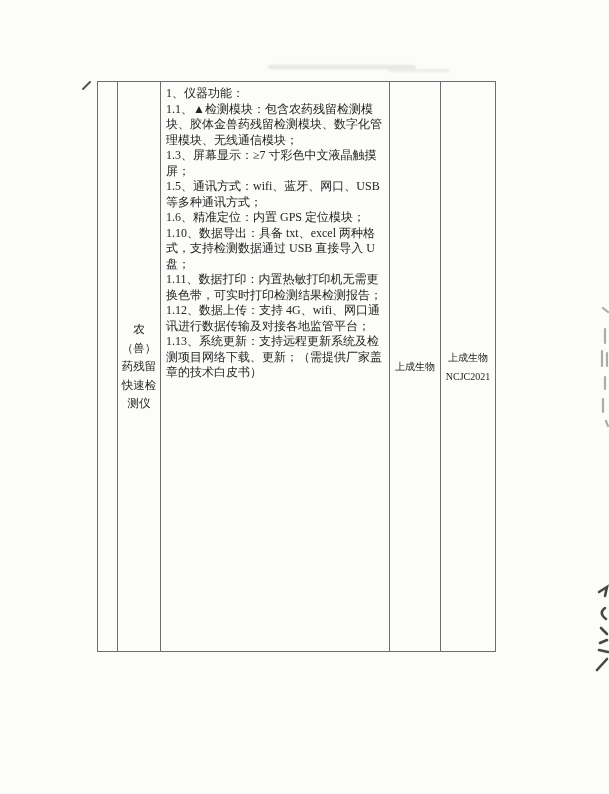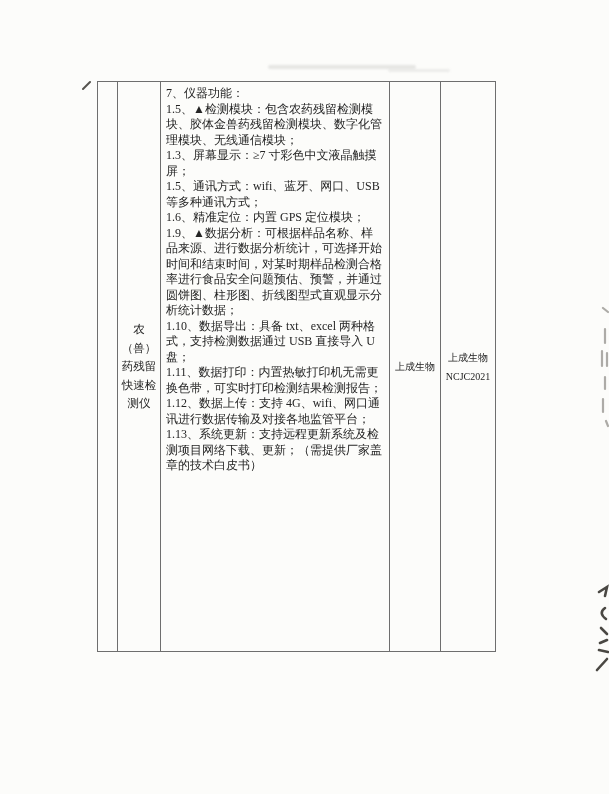--- a/index.html
+++ b/index.html
@@ -92,26 +92,25 @@
 
     <div class="col col-name">
         <p>农</p>
         <p>（兽）</p>
         <p>药残留</p>
         <p>快速检</p>
         <p>测仪</p>
       </div>
 
     <div class="col col-specs">
-        <p>7、仪器功能：</p>
-        <p>1.5、▲检测模块：包含农药残留检测模块、胶体金兽药残留检测模块、数字化管理模块、无线通信模块；</p>
+        <p>1、仪器功能：</p>
+        <p>1.1、▲检测模块：包含农药残留检测模块、胶体金兽药残留检测模块、数字化管理模块、无线通信模块；</p>
         <p>1.3、屏幕显示：≥7 寸彩色中文液晶触摸屏；</p>
         <p>1.5、通讯方式：wifi、蓝牙、网口、USB 等多种通讯方式；</p>
         <p>1.6、精准定位：内置 GPS 定位模块；</p>
-        <p>1.9、▲数据分析：可根据样品名称、样品来源、进行数据分析统计，可选择开始时间和结束时间，对某时期样品检测合格率进行食品安全问题预估、预警，并通过圆饼图、柱形图、折线图型式直观显示分析统计数据；</p>
         <p>1.10、数据导出：具备 txt、excel 两种格式，支持检测数据通过 USB 直接导入 U 盘；</p>
         <p>1.11、数据打印：内置热敏打印机无需更换色带，可实时打印检测结果检测报告；</p>
         <p>1.12、数据上传：支持 4G、wifi、网口通讯进行数据传输及对接各地监管平台；</p>
         <p>1.13、系统更新：支持远程更新系统及检测项目网络下载、更新；（需提供厂家盖章的技术白皮书）</p>
       </div>
 
     <div class="col col-supplier">
       <span>上成生物</span>
     </div>
 

